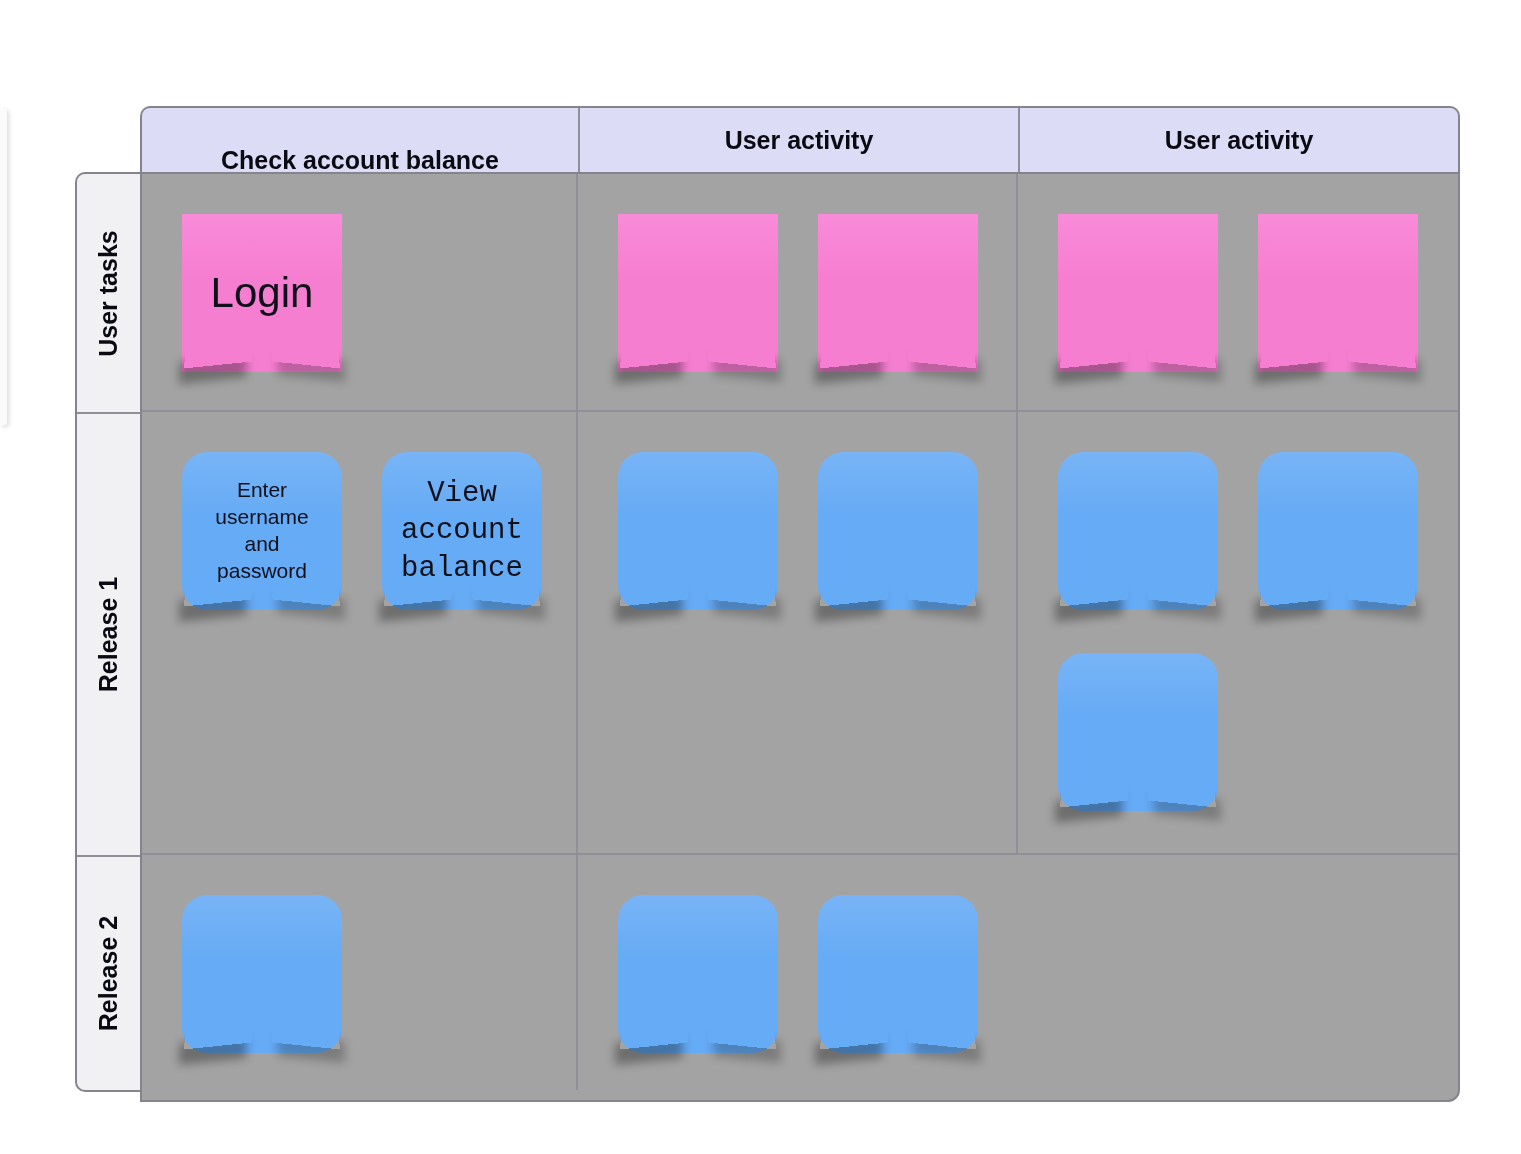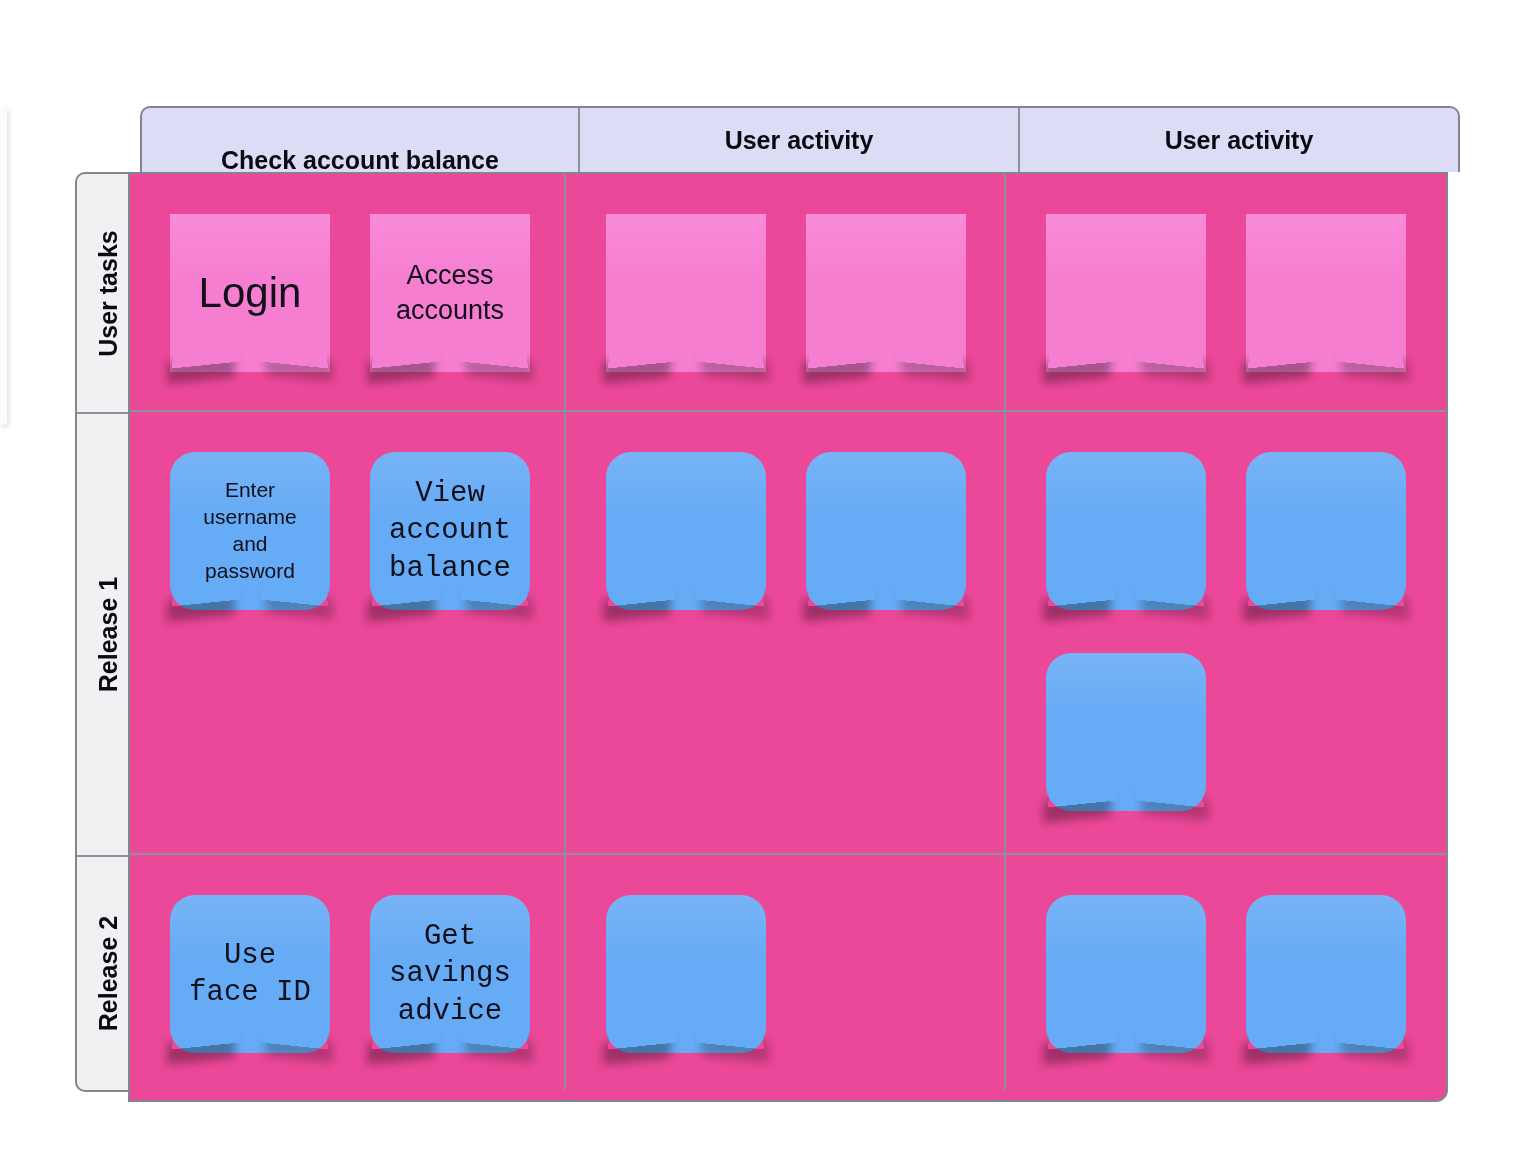--- a/index.html
+++ b/index.html
@@ -63,27 +63,27 @@
   .rowhdr-cell.r2{height:443px;border-top:2px solid var(--line-in);}
   .rowhdr-cell.r3{height:235px;border-top:2px solid var(--line-in);}
   .rowhdr-cell span{
     transform:rotate(-90deg);
     white-space:nowrap;
     font-weight:bold;font-size:25px;color:#0a0a12;
   }
 
   
   .grid{
-    position:absolute;left:128px;top:172px;width:1320px;height:930px;
+    position:absolute;left:140px;top:172px;width:1320px;height:930px;
     border:2px solid var(--line);
     border-radius:0 0 12px 0;
     display:grid;
     grid-template-columns:436px 440px 440px;
     grid-template-rows:238px 443px 235px;
-    background:#ec4899;
+    background:#a3a3a3;
   }
   .cell{position:relative;}
   .cell.bR{border-right:2px solid var(--line-in);}
   .cell.bB{border-bottom:2px solid var(--line-in);}
 
   
   .note{
     position:absolute;width:160px;height:158px;
     display:flex;align-items:center;justify-content:center;
     text-align:center;color:var(--note-text);
@@ -135,24 +135,20 @@
       <span>Release 2</span>
     </div>
 </div>
 
 <div class="grid">
 
   <div class="cell bR bB">
     <div class="note pink pos-a">
         <span class="txt fs-xl">Login</span>
       </div>
-    <div class="note pink pos-b">
-        <span class="txt fs-md">Access
-accounts</span>
-      </div>
   </div>
 
   <div class="cell bR bB">
     <div class="note pink pos-a">
         <span class="txt fs-md"></span>
       </div>
     <div class="note pink pos-b">
         <span class="txt fs-md"></span>
       </div>
   </div>
@@ -194,34 +190,23 @@
         <span class="txt fs-lg"></span>
       </div>
     <div class="note blue pos-b">
         <span class="txt fs-lg"></span>
       </div>
     <div class="note blue pos-c">
         <span class="txt fs-lg"></span>
       </div>
   </div>
 
+
   <div class="cell bR">
     <div class="note blue pos-a">
-        <span class="txt fs-lg">Use
-face ID</span>
-      </div>
-    <div class="note blue pos-b">
-        <span class="txt fs-lg">Get
-savings
-advice</span>
-      </div>
-  </div>
-
-  <div class="cell bR">
-    <div class="note blue pos-a">
         <span class="txt fs-lg"></span>
       </div>
   </div>
 
   <div class="cell">
     <div class="note blue pos-a">
         <span class="txt fs-lg"></span>
       </div>
     <div class="note blue pos-b">
         <span class="txt fs-lg"></span>

